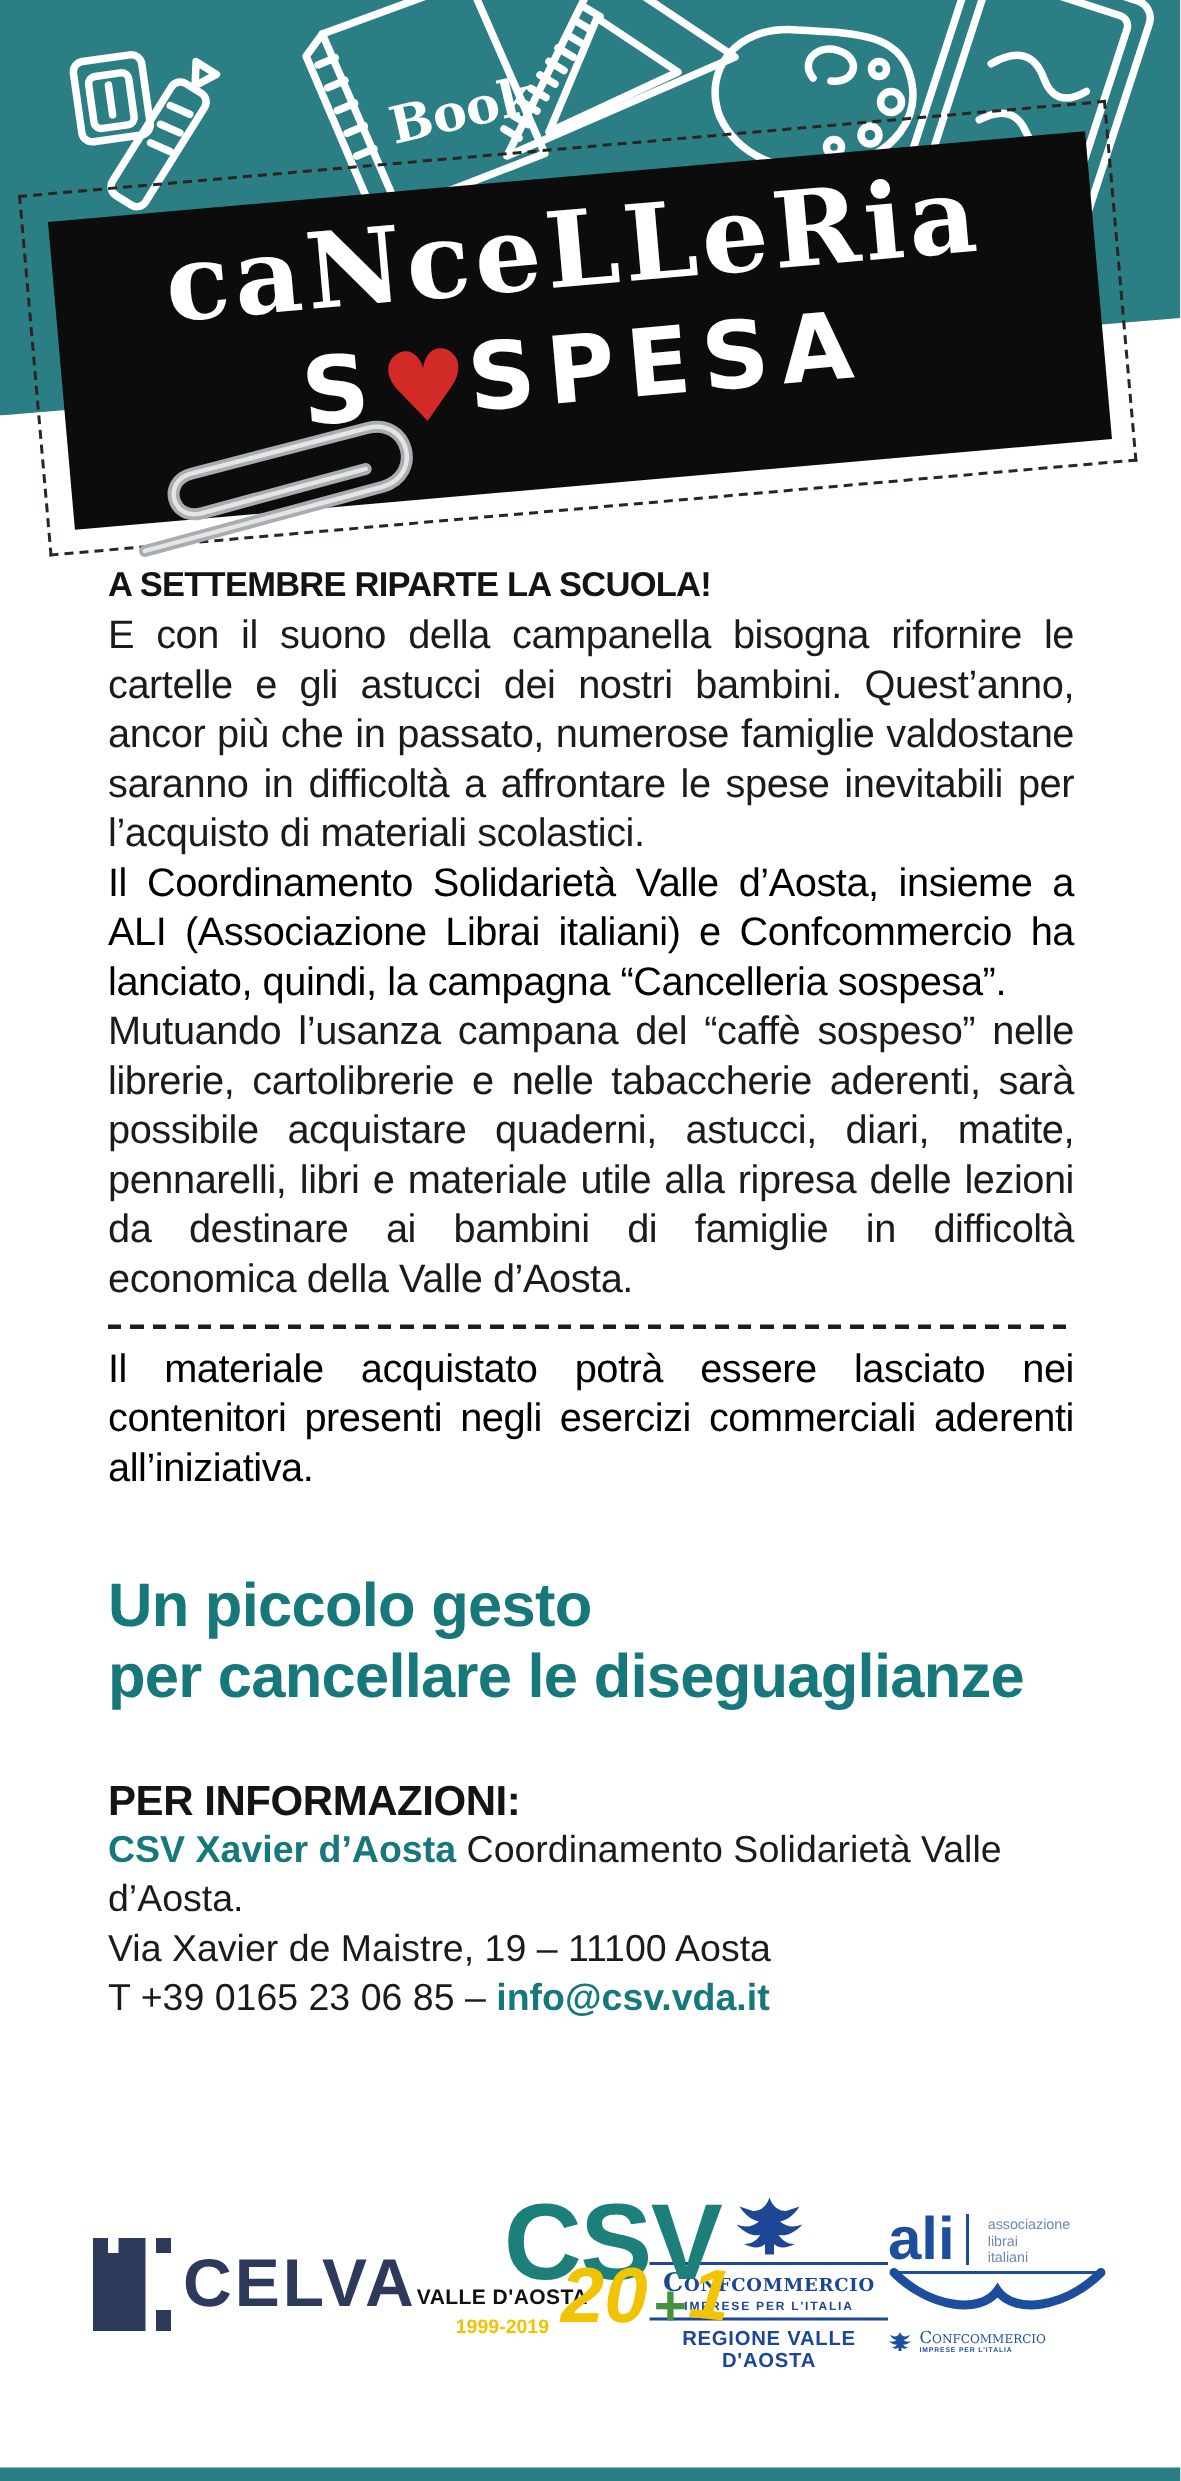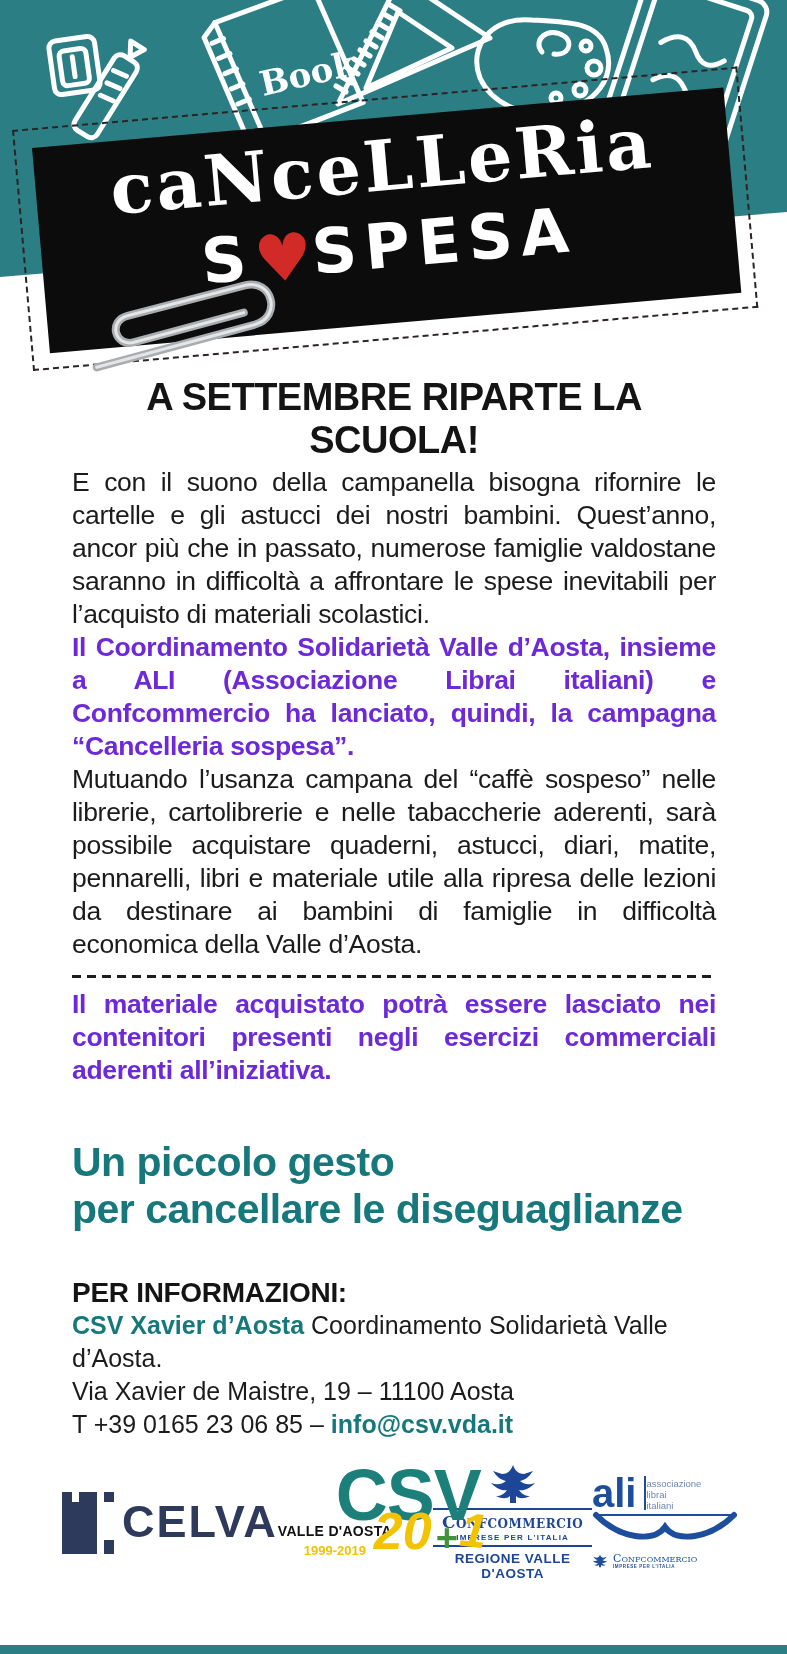--- a/index.html
+++ b/index.html
@@ -28,23 +28,23 @@
     font-size:70px;letter-spacing:3px;line-height:1;margin-top:14px;white-space:nowrap;
   }
   .banner-line2{
     font-family:"DejaVu Sans",sans-serif;font-weight:bold;color:#fff;
     font-size:62px;letter-spacing:8px;line-height:1;margin-top:14px;white-space:nowrap;
   }
   .banner-heart{color:#d22b27;font-size:1.05em;vertical-align:-4px;letter-spacing:0;}
   .paperclip{position:absolute;left:58px;top:258px;}
   
   .main{position:absolute;left:72px;top:376px;width:644px;}
-  .headline{font-size:38px;font-weight:bold;letter-spacing:-0.5px;margin:0 0 4px 0;color:#141414;text-align:center;}
+  .headline{font-size:23px;font-weight:bold;letter-spacing:-0.5px;margin:0 0 4px 0;color:#141414;}
   .para{font-size:26.5px;line-height:33px;letter-spacing:-0.3px;text-align:justify;margin:0;color:#1b1b1b;}
-  .para.bold{font-weight:bold;color:#6d28d9;}
+  .para.bold{font-weight:normal;color:#000000;}
   .dash-sep{
     height:3px;margin:14px 0 10px 0;border:none;
     background:repeating-linear-gradient(90deg,#1c1c1c 0 9px,transparent 9px 15px);
   }
   .slogan{margin-top:52px;font-weight:bold;color:#17787c;font-size:41px;line-height:47px;letter-spacing:-0.5px;}
   .info-heading{margin-top:44px;font-size:28px;font-weight:bold;color:#141414;letter-spacing:-0.3px;}
   .info-line{font-size:25px;line-height:33px;color:#1b1b1b;}
   .teal-bold{color:#17787c;font-weight:bold;}
   .after-gap{margin-left:7px;}
   
@@ -60,21 +60,21 @@
   .csv-years{position:absolute;left:26px;top:82px;font-size:13px;font-weight:bold;color:#f2c300;}
   .csv-20{position:absolute;left:96px;top:44px;font-size:52px;font-weight:bold;font-style:italic;color:#f2c300;line-height:1;}
   .csv-plus{position:absolute;left:158px;top:58px;font-size:38px;font-weight:bold;color:#43933c;line-height:1;}
   .csv-1{position:absolute;left:182px;top:46px;font-size:48px;font-weight:bold;font-style:italic;color:#f2c300;line-height:1;transform:rotate(6deg);}
   .logo-conf{width:200px;text-align:center;color:#1d4796;}
   .conf-rule{border:none;border-top:2px solid #1d4796;margin:3px 0 2px 0;}
   .conf-name{font-family:"DejaVu Serif",serif;font-size:17px;letter-spacing:0.5px;font-variant:small-caps;font-weight:bold;}
   .conf-tagline{font-size:8px;font-weight:bold;letter-spacing:1.2px;margin-top:1px;}
   .conf-region{font-size:13.5px;font-weight:bold;letter-spacing:0.5px;margin-top:4px;}
   .logo-ali{width:152px;color:#1d4e9e;}
-  .ali-top{display:flex;align-items:flex-start;gap:0;}
+  .ali-top{display:flex;align-items:flex-start;gap:12px;}
   .ali-word{font-size:40px;font-weight:bold;line-height:0.85;border-right:2px solid #1d4e9e;padding-right:8px;}
   .ali-desc{font-size:9.5px;line-height:11px;color:#6c87b4;padding-top:2px;}
   .ali-sub{display:flex;align-items:center;gap:5px;margin-top:8px;}
   .ali-sub-text .n{font-family:"DejaVu Serif",serif;font-variant:small-caps;font-size:11px;line-height:11px;}
   .ali-sub-text .t{font-size:4.5px;font-weight:bold;letter-spacing:0.6px;}
   
   .footer-bar{position:absolute;left:0;bottom:0;width:787px;height:9px;background:#2b7f84;}
 </style>
 </head>
 <body>

